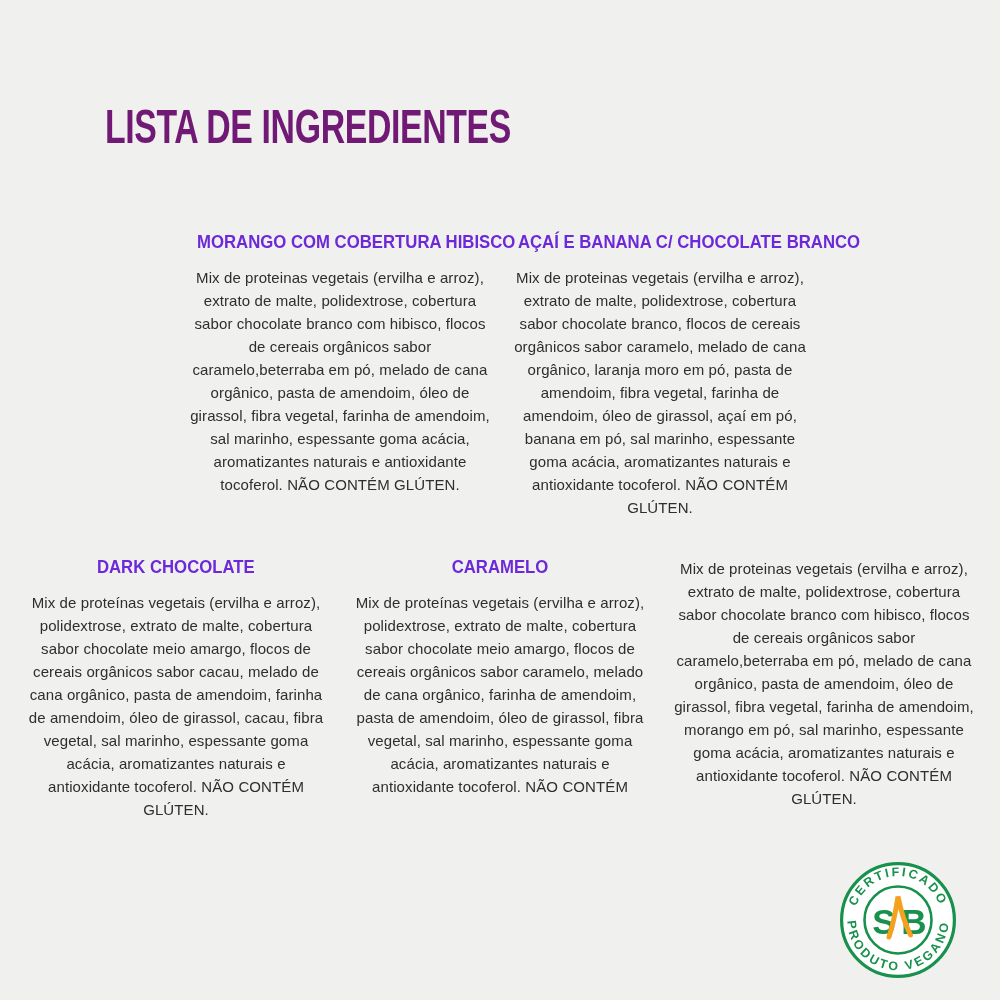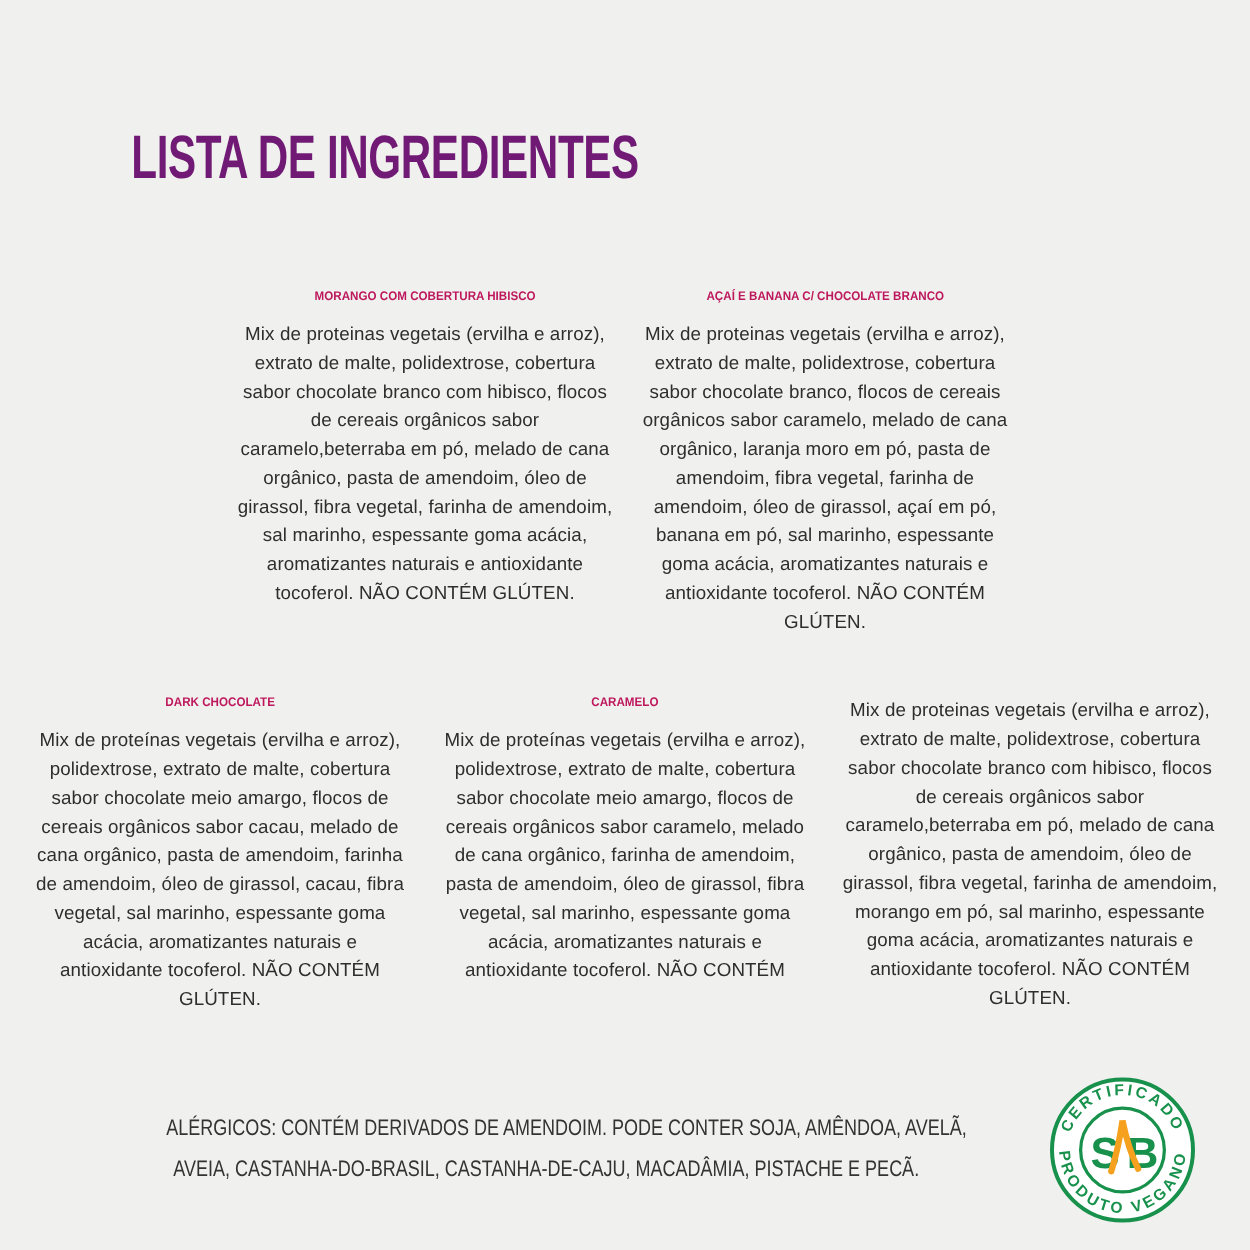--- a/index.html
+++ b/index.html
@@ -47,23 +47,23 @@
     top: 557px;
     left: 25px;
     width: 950px;
     gap: 22px;
   }
   .flavor {
     width: 310px;
     text-align: center;
   }
   .flavor-name {
-    font-size: 10px;
+    font-size: 18px;
     font-weight: 700;
-    color: #be185d;
+    color: #6d28d9;
     margin-bottom: 12px;
     line-height: 1.2;
     white-space: nowrap;
   }
   .flavor-name .condense-sm {
     display: inline-block;
     transform: scaleX(0.93);
     transform-origin: center;
   }
   .flavor-ingredients {
@@ -143,24 +143,20 @@
       <h2 class="flavor-name">
         <span class="condense-sm">CARAMELO</span>
       </h2>
       <p class="flavor-ingredients">Mix de proteínas vegetais (ervilha e arroz), polidextrose, extrato de malte, cobertura sabor chocolate meio amargo, flocos de cereais orgânicos sabor caramelo, melado de cana orgânico, farinha de amendoim, pasta de amendoim, óleo de girassol, fibra vegetal, sal marinho, espessante goma acácia, aromatizantes naturais e antioxidante tocoferol. NÃO CONTÉM</p>
     </article>
     <article class="flavor">
       <p class="flavor-ingredients">Mix de proteinas vegetais (ervilha e arroz), extrato de malte, polidextrose, cobertura sabor chocolate branco com hibisco, flocos de cereais orgânicos sabor caramelo,beterraba em pó, melado de cana orgânico, pasta de amendoim, óleo de girassol, fibra vegetal, farinha de amendoim, morango em pó, sal marinho, espessante goma acácia, aromatizantes naturais e antioxidante tocoferol. NÃO CONTÉM GLÚTEN.</p>
     </article>
   </section>
 
-  <footer class="allergens">
-    <div class="allergen-line">ALÉRGICOS: CONTÉM DERIVADOS DE AMENDOIM. PODE CONTER SOJA, AMÊNDOA, AVELÃ,</div>
-    <div class="allergen-line">AVEIA, CASTANHA-DO-BRASIL, CASTANHA-DE-CAJU, MACADÂMIA, PISTACHE E PECÃ.</div>
-  </footer>
 
   <div class="badge">
     <svg viewBox="0 0 120 120" width="120" height="120">
       <defs>
         <path id="arcTop" d="M 60,60 m -44,0 a 44,44 0 1 1 88,0" fill="none"></path>
         <path id="arcBot" d="M 60,60 m -50.5,0 a 50.5,50.5 0 0 0 101,0" fill="none"></path>
       </defs>
       <circle cx="60" cy="60" r="56.4" fill="#ffffff" stroke="#17914b" stroke-width="3.2"></circle>
       <circle cx="60" cy="60" r="33.5" fill="#ffffff" stroke="#17914b" stroke-width="2.6"></circle>
       <text class="arc-text" font-size="12.5" letter-spacing="2.3">

